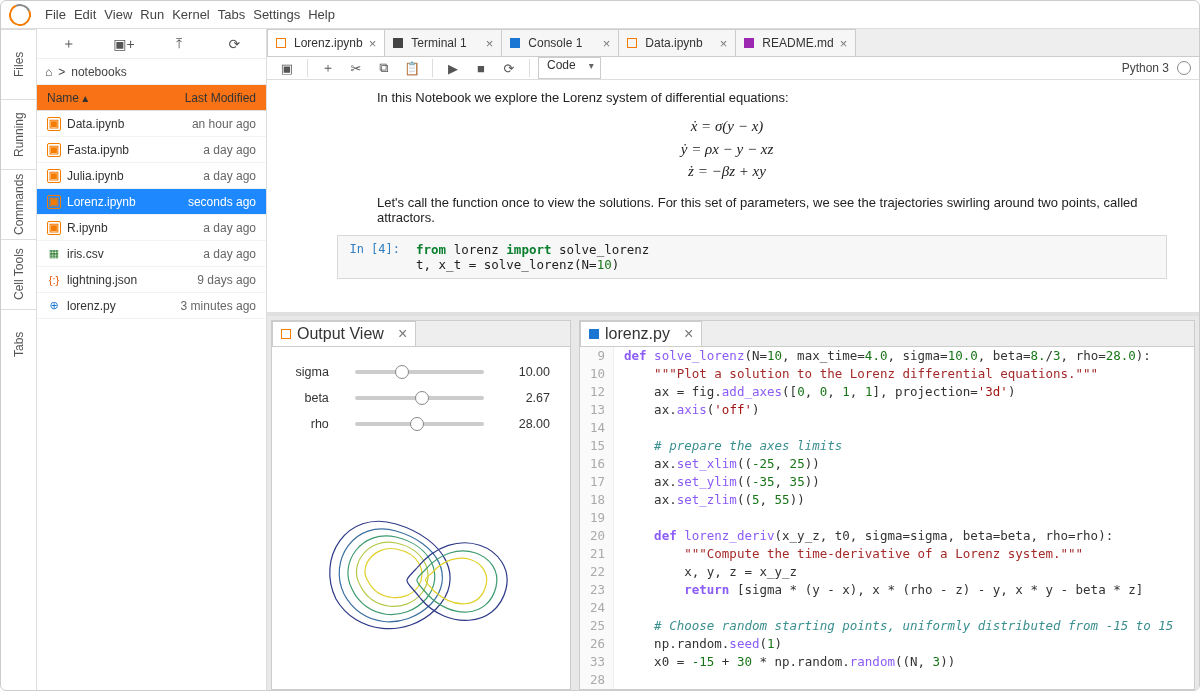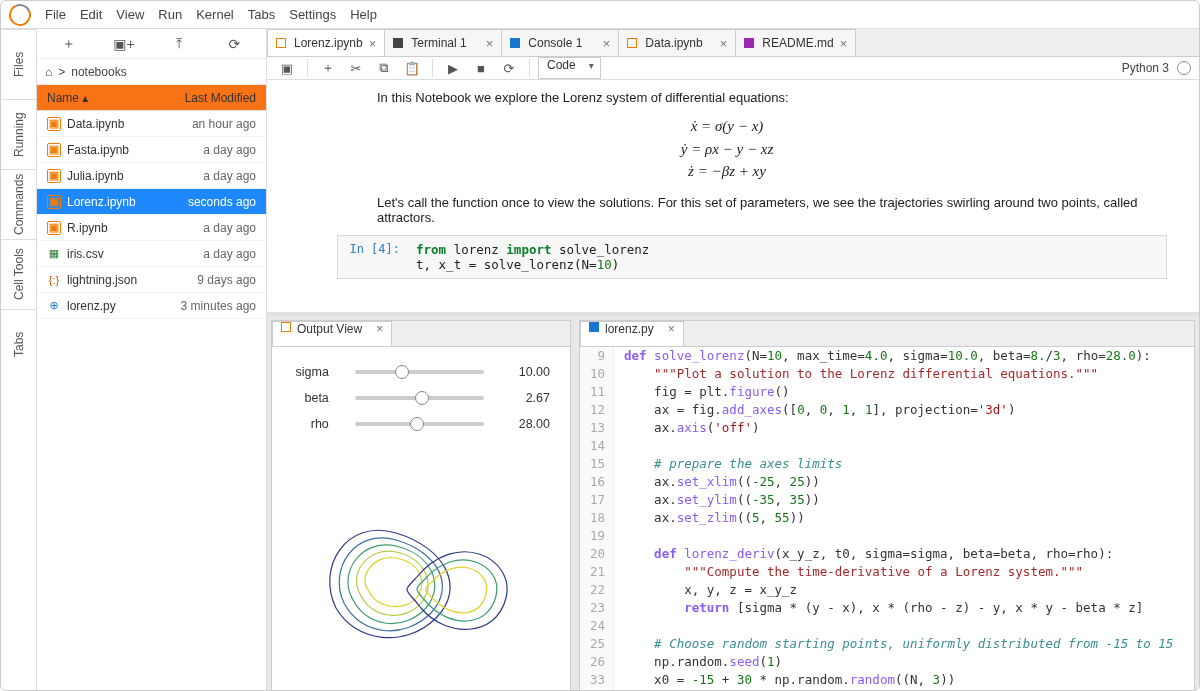--- a/index.html
+++ b/index.html
@@ -50,21 +50,21 @@
   .prompt { width:70px; color:#2a7eef; text-align:right; padding:6px 8px 0 0; font-family:Menlo,Consolas,monospace; font-size:12px; color:#307fc1;}
   .code-src { padding:6px 8px; white-space:pre;}
   .kw { color:#0a7f2e; font-weight:bold;}
   .num{ color:#177517;}
   
   .lower-split { flex:1; display:flex; background:#e8e8e8; border-top:4px solid #e0e0e0;}
   .pane { background:#fff; border:1px solid #ccc; margin:4px; display:flex; flex-direction:column;}
   .pane-left { width:300px;}
   .pane-right { flex:1;}
   .pane-tabs { height:26px; background:#eee; border-bottom:1px solid #ccc; display:flex; align-items:flex-end;}
-  .pane-tab { height:25px; background:#fff; border:1px solid #ccc; border-bottom:none; display:flex; align-items:flex-start; gap:6px; padding:0 8px; font-size:12px;}
+  .pane-tab { height:25px; background:#fff; border:1px solid #ccc; border-bottom:none; display:flex; align-items:center; gap:6px; padding:0 8px; font-size:16px;}
   .pane-tab .close{ margin-left:8px; color:#777;}
   .sliders { padding:12px 20px; font-size:12.5px;}
   .slider-row { display:flex; align-items:center; gap:26px; height:26px;}
   .slider-row label{ width:44px; text-align:right; color:#333;}
   .slider-row .val{ width:48px; text-align:right;}
   input[type=range]{ flex:1; -webkit-appearance:none; height:4px; background:#ccc; border-radius:2px;}
   input[type=range]::-webkit-slider-thumb{-webkit-appearance:none; width:14px; height:14px; background:#fff; border:1px solid #888; border-radius:50%;}
   .lorenz-plot { flex:1; display:flex; align-items:center; justify-content:center; padding:4px;}
   svg.lorenz { width:230px; height:180px;}
   
@@ -77,21 +77,21 @@
   .docstr{color:#a52a2a;}
   .comment{color:#3a8f8f; font-style:italic;}
   .num2{color:#177517;}
   .lit{color:#a31515;}
 </style>
 </head>
 <body>
 
 <div class="top-menu">
   <div class="logo"></div>
-  <div id="menu-items" style="display: flex; gap: 14px;">
+  <div id="menu-items" style="display: flex; gap: 8px;">
       <span class="menu-item">File</span>
       <span class="menu-item">Edit</span>
       <span class="menu-item">View</span>
       <span class="menu-item">Run</span>
       <span class="menu-item">Kernel</span>
       <span class="menu-item">Tabs</span>
       <span class="menu-item">Settings</span>
       <span class="menu-item">Help</span>
     </div>
 </div>
@@ -299,24 +299,20 @@
         <div class="editor" id="editor">
             <div class="ed-line">
               <div class="gutter">9</div>
               <div class="ed-src"><span class="kw2">def</span> <span class="def">solve_lorenz</span>(N=<span class="num2">10</span>, max_time=<span class="num2">4.0</span>, sigma=<span class="num2">10.0</span>, beta=<span class="num2">8.</span>/<span class="num2">3</span>, rho=<span class="num2">28.0</span>):</div>
             </div>
             <div class="ed-line">
               <div class="gutter">10</div>
               <div class="ed-src">    <span class="docstr">"""Plot a solution to the Lorenz differential equations."""</span></div>
             </div>
             <div class="ed-line">
-              <div class="gutter">11</div>
-              <div class="ed-src">    fig = plt.<span class="def">figure</span>()</div>
-            </div>
-            <div class="ed-line">
               <div class="gutter">12</div>
               <div class="ed-src">    ax = fig.<span class="def">add_axes</span>([<span class="num2">0</span>, <span class="num2">0</span>, <span class="num2">1</span>, <span class="num2">1</span>], projection=<span class="lit">'3d'</span>)</div>
             </div>
             <div class="ed-line">
               <div class="gutter">13</div>
               <div class="ed-src">    ax.<span class="def">axis</span>(<span class="lit">'off'</span>)</div>
             </div>
             <div class="ed-line">
               <div class="gutter">14</div>
               <div class="ed-src"></div>

